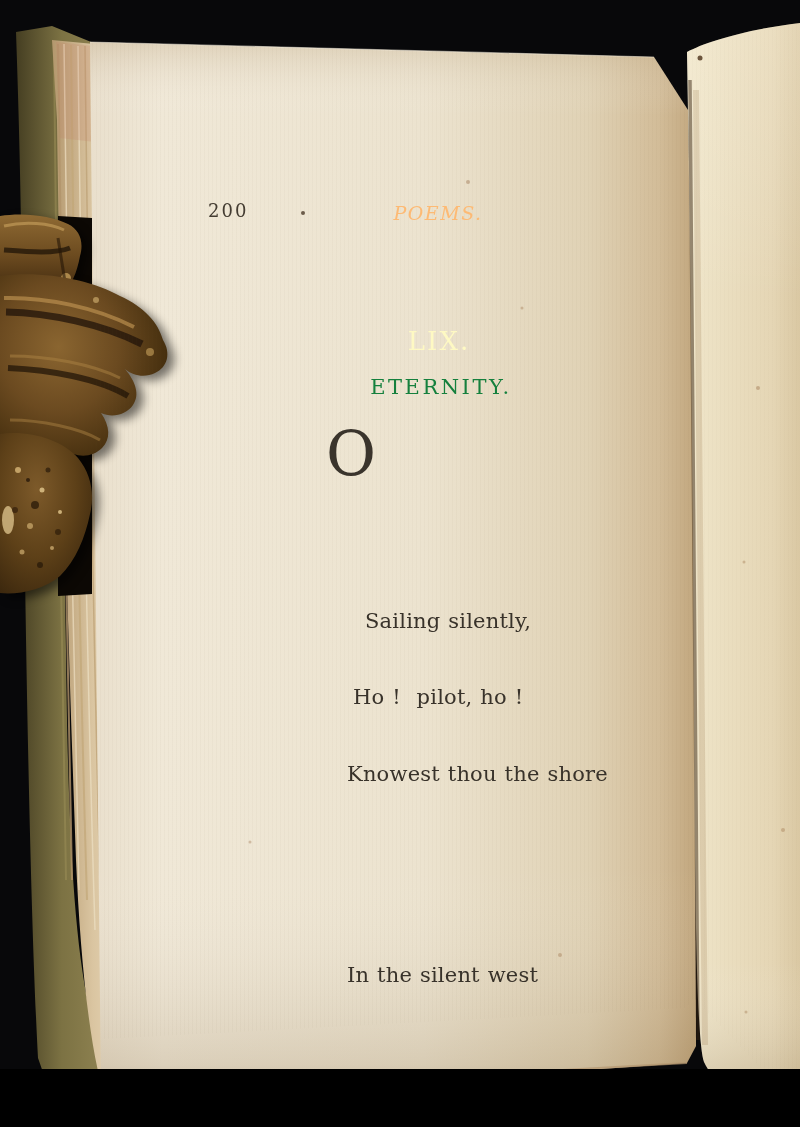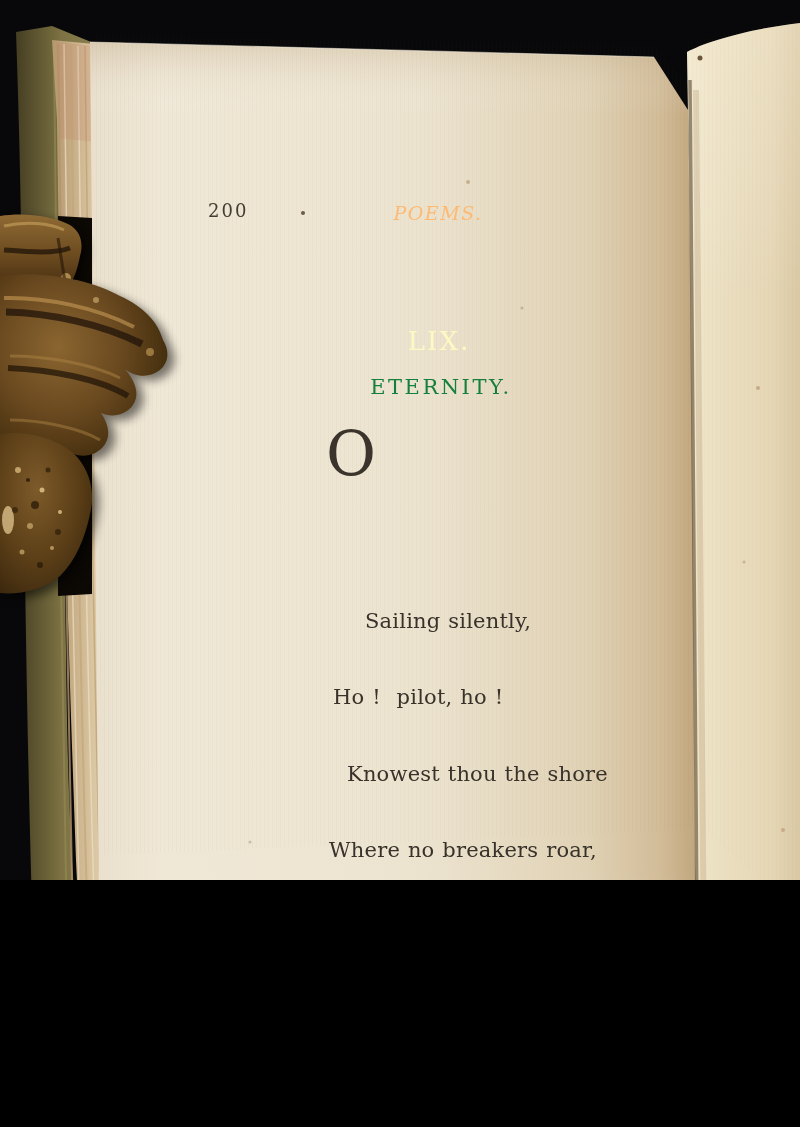--- a/index.html
+++ b/index.html
@@ -1,16 +1,16 @@
 <!DOCTYPE html>
 <html style="--ink: #3b342b; --page-cream: #ece3cf; --facing-page: #e8dcbd; --spine-olive: #7c7243; --page-edges: #d9c49f; --brass: #6b4a20; --background: #08080a;"><head>
 <meta charset="utf-8">
 <style>
   html,body{margin:0;padding:0;background:#000;}
-  .scene{position:relative;width:800px;height:880px;overflow:hidden;
+  .scene{position:relative;width:800px;height:1069px;overflow:hidden;
          background:#08080a;font-family:"DejaVu Serif","Liberation Serif",serif;}
   .scene svg{position:absolute;inset:0;display:block;}
 
   .texture{position:absolute;inset:0;pointer-events:none;
     background:repeating-linear-gradient(90deg, rgba(110,88,55,.06) 0 1px, rgba(255,255,255,0) 1px 4px);
     opacity:.55;}
   .tex-left{clip-path:polygon(11.5% 4%,81.5% 5.2%,86.3% 9.8%,87% 93%,85.8% 94.3%,12.8% 97.2%);}
   .tex-right{clip-path:polygon(85.9% 4.6%,100% 2%,100% 100%,95.2% 100%,87.8% 94.2%,86.7% 64%);opacity:.35;}
 
   .text-layer{position:absolute;inset:0;color:var(--ink,#3b342b);}
@@ -22,21 +22,21 @@
   .section-number{left:439px;top:326px;transform:translateX(-50%);
     font-size:26px;letter-spacing:2px;color:#fef9c3;}
   .poem-title{left:441px;top:375px;transform:translateX(-50%);
     font-size:21px;letter-spacing:2.5px;color:#15803d;}
 
   .poem{left:329px;top:430px;font-size:21px;line-height:25.5px;
     letter-spacing:.2px;word-spacing:1px;color:#38322a;}
   .poem .stanza2{margin-top:23px;}
   .line{white-space:pre;height:25.5px;}
   .dropcap{position:absolute;left:-3px;top:-7px;font-size:61px;line-height:61px;color:#3a342c;}
-  .i0{margin-left:0}.i4{margin-left:18px}.i16{margin-left:4px}
+  .i0{margin-left:0}.i4{margin-left:18px}.i16{margin-left:24px}
   .i27{margin-left:27px}
   .i41{margin-left:41px}.i56{margin-left:36px}
 </style>
 </head>
 <body>
 
 <div class="scene">
 
   <svg width="800" height="1127" viewBox="0 0 800 1127">
     <defs>
@@ -214,21 +214,20 @@
     <div class="poem-title">ETERNITY.</div>
 
     <div class="poem">
       <div class="stanza1">
         <div class="line i41">
           <span class="dropcap">O</span>
         </div>
         <div class="line i56">Sailing silently,</div>
         <div class="line i16">Ho !  pilot, ho !</div>
         <div class="line i4">Knowest thou the shore</div>
-        <div class="line i0">Where no breakers roar,</div>
       </div>
       <div class="stanza2">
         <div class="line i4">In the silent west</div>
         
         
         
         
         
       </div>
     </div>

